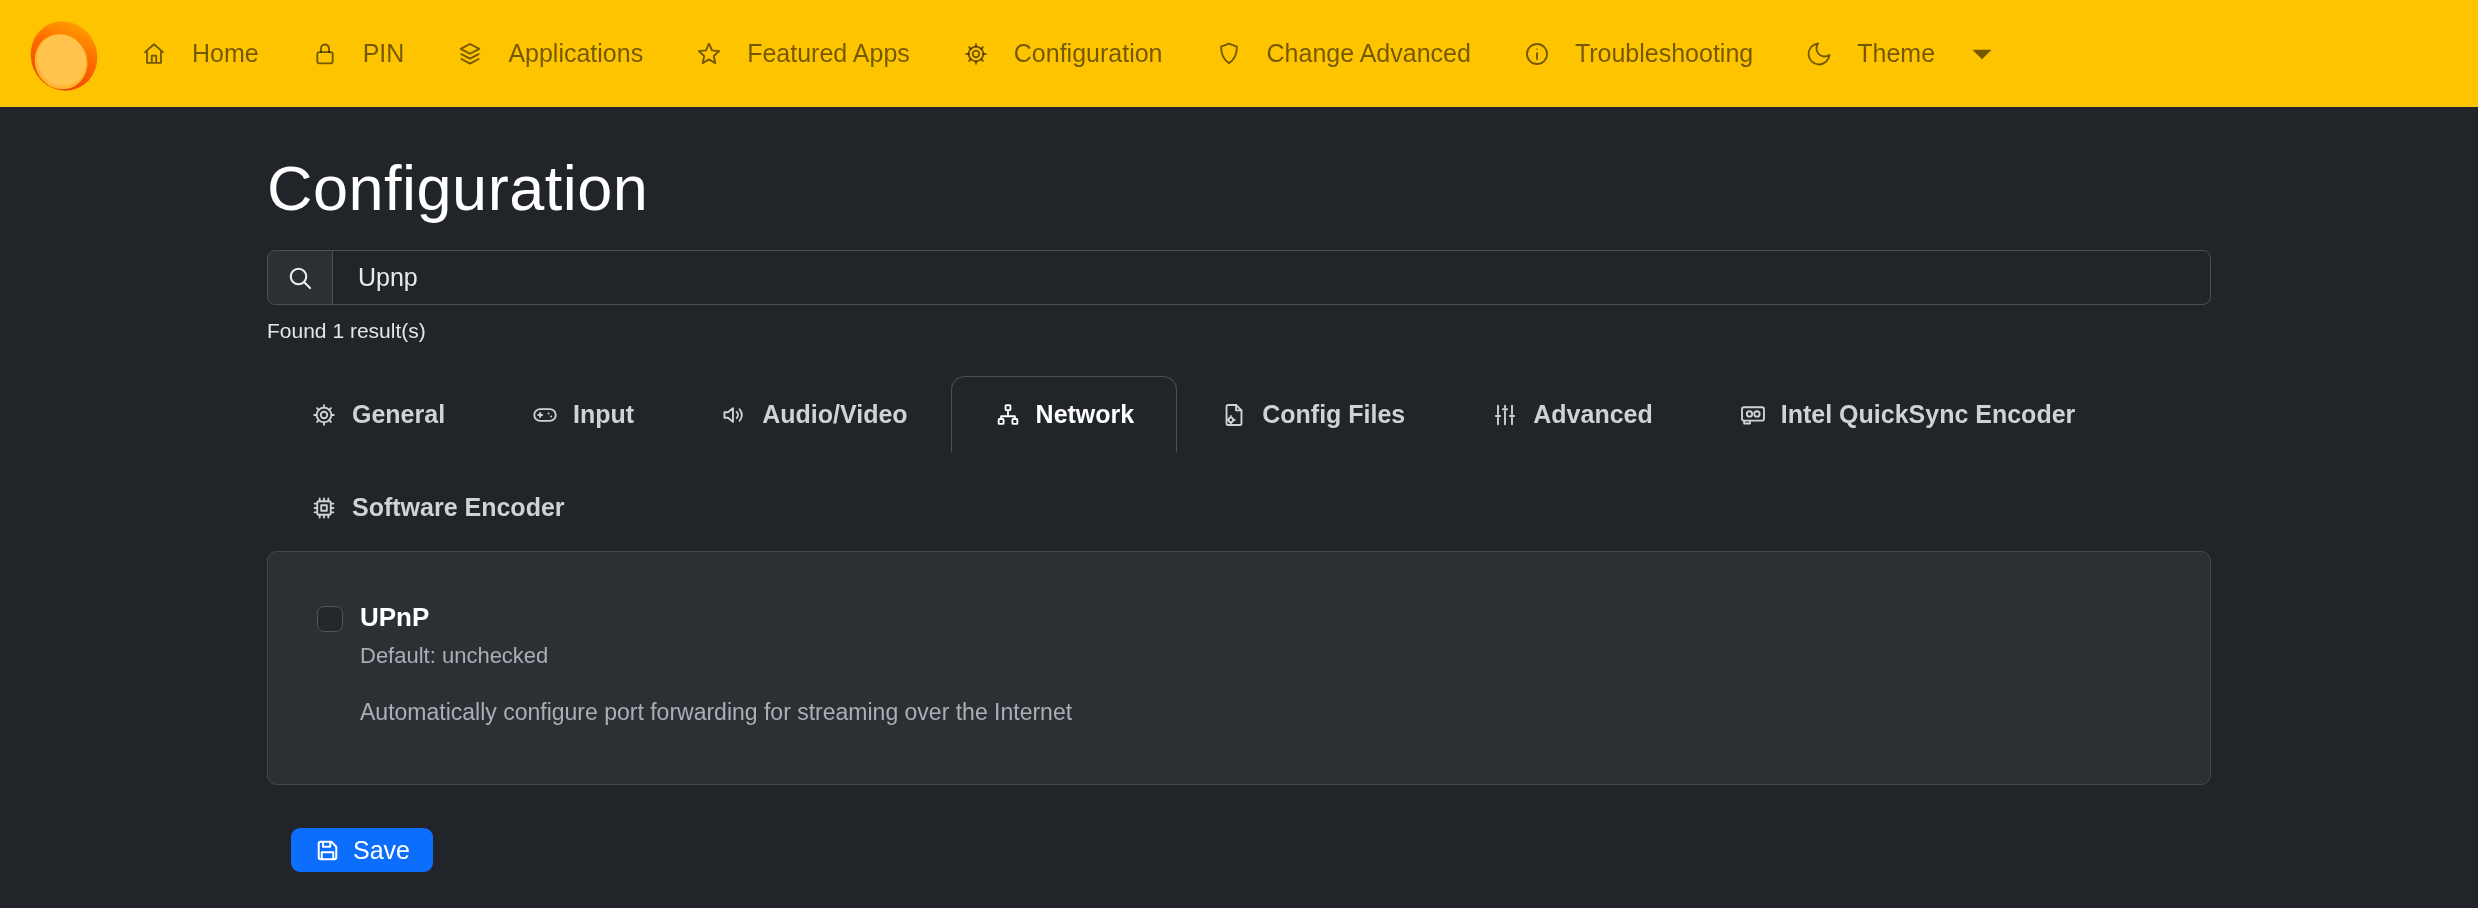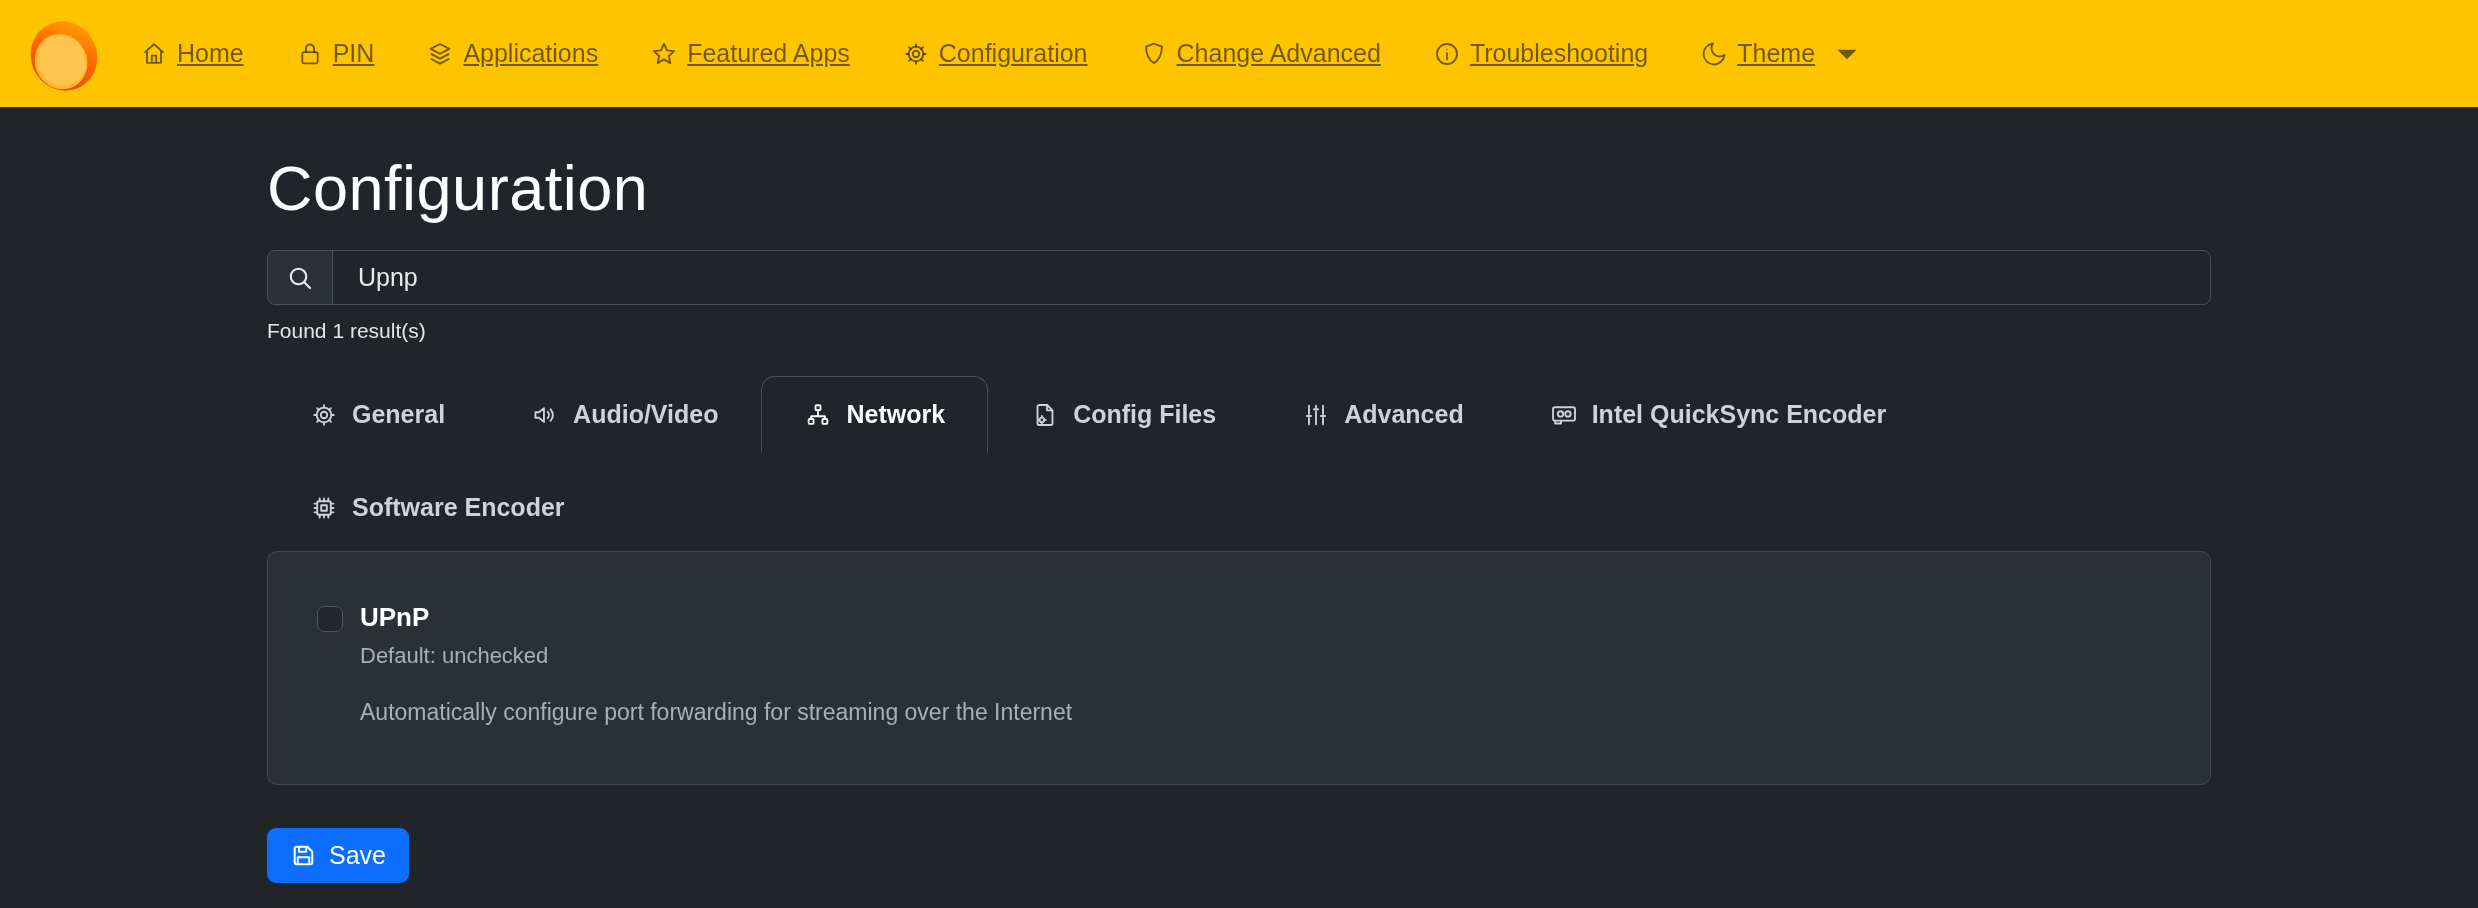--- a/index.html
+++ b/index.html
@@ -13,24 +13,24 @@
   .navbar {
     height: 107px;
     background: #ffc400;
     display: flex;
     align-items: center;
     padding: 0 26px;
   }
   .brand { width: 76px; height: 86px; margin-right: 12px; flex: none; display:flex; align-items:center; }
   .nav-items { display: flex; align-items: center; height: 100%; }
   .nav-item {
-    display: flex; align-items: center; gap: 9px;
+    display: flex; align-items: center; gap: 24px;
     padding: 12px 26px; height: 100%;
     color: rgba(0,0,0,0.55);
-    font-size: 25px; cursor: pointer; white-space: nowrap; text-decoration: underline;
+    font-size: 25px; cursor: pointer; white-space: nowrap;
   }
   .nav-item svg { width: 28px; height: 28px; flex: none; }
   .caret { width: 17px; height: 17px; margin-left: 9px; }
   
   .container { width: 1944px; margin: 0 auto; padding-top: 45px; }
   h1.page-title { font-size: 63px; font-weight: 400; letter-spacing: 0.5px; margin-bottom: 26px; color: #fff; }
   
   .search-group { display: flex; height: 55px; width: 100%; }
   .search-addon {
     width: 66px; flex: none; background: #2b3035;
@@ -67,24 +67,24 @@
     appearance: none; -webkit-appearance: none;
     width: 26px; height: 26px; margin-top: 4px; flex: none;
     background: #24282d; border: 1px solid #51565c; border-radius: 7px;
     cursor: pointer;
   }
   .check-label { margin-left: 17px; font-size: 26px; font-weight: 600; color: #fff; cursor: pointer; }
   .default-text { margin: 10px 0 8px 43px; font-size: 22px; color: #a9afb5; }
   .desc-text { margin: 30px 0 0 43px; font-size: 23px; color: #a9afb5; }
   
   .save-btn {
-    margin-top: 43px; height: 55px;
+    margin-top: 43px; height: 44px;
     display: inline-flex; align-items: center; gap: 12px;
     background: #0d6efd; color: #fff; border: none; border-radius: 9px;
-    padding: 0 23px; font-size: 25px; font-family: inherit; cursor: pointer;
+    padding: 0 23px; font-size: 25px; font-family: inherit; cursor: pointer; margin-left: 24px;
   }
   .save-btn svg { width: 27px; height: 27px; }
 </style>
 </head>
 <body>
 
 <div class="navbar">
   <div class="brand">
     <svg viewBox="0 0 76 76" width="76" height="76">
       <defs>
@@ -197,20 +197,29 @@
           <line x1="12" y1="5.7" x2="12" y2="3.6"></line>
         <line x1="16.45" y1="16.45" x2="17.94" y2="17.94"></line>
           <line x1="7.55" y1="7.55" x2="6.06" y2="6.06"></line>
         <line x1="7.55" y1="16.45" x2="6.06" y2="17.94"></line>
           <line x1="16.45" y1="7.55" x2="17.94" y2="6.06"></line>
       </svg>
       <span>General</span>
     </div>
     <div class="tab">
       <svg viewBox="0 0 24 24" fill="none" stroke="currentColor" stroke-width="1.6" stroke-linecap="round" stroke-linejoin="round">
+        <rect x="2.8" y="7" width="18.4" height="10" rx="5"></rect>
+        <path d="M7.9 10.3v3.4M6.2 12h3.4"></path>
+        <circle cx="15" cy="10.7" r="0.8" fill="currentColor" stroke="none"></circle>
+        <circle cx="17.3" cy="13.3" r="0.8" fill="currentColor" stroke="none"></circle>
+      </svg>
+      <span>Input</span>
+    </div>
+    <div class="tab">
+      <svg viewBox="0 0 24 24" fill="none" stroke="currentColor" stroke-width="1.6" stroke-linecap="round" stroke-linejoin="round">
         <path d="M3.8 9.6h3l4.3-3.5v11.8l-4.3-3.5h-3z"></path>
         <path d="M14.3 9.3a3.9 3.9 0 0 1 0 5.4"></path>
         <path d="M16.8 7.1a7.2 7.2 0 0 1 0 9.8"></path>
       </svg>
       <span>Audio/Video</span>
     </div>
     <div class="tab active">
       <svg viewBox="0 0 24 24" fill="none" stroke="currentColor" stroke-width="1.6" stroke-linecap="round" stroke-linejoin="round">
         <rect x="9.9" y="3.6" width="4.2" height="4.2" rx="0.8"></rect>
         <rect x="4" y="15.4" width="4.2" height="4.2" rx="0.8"></rect>

